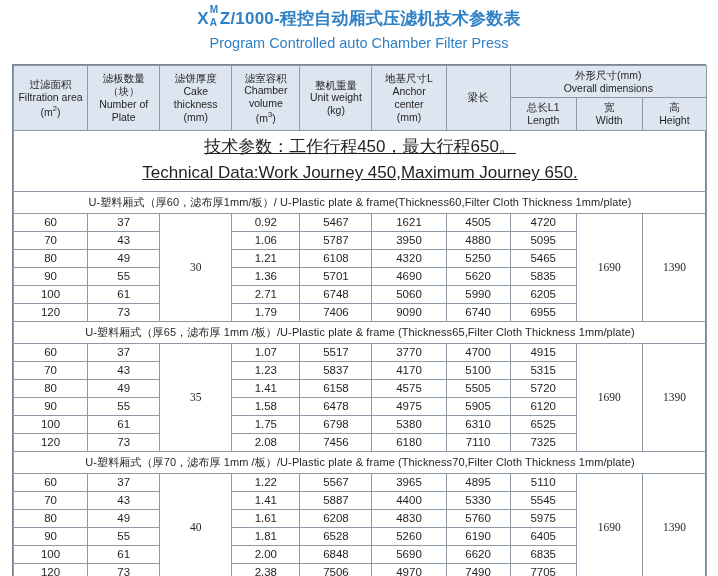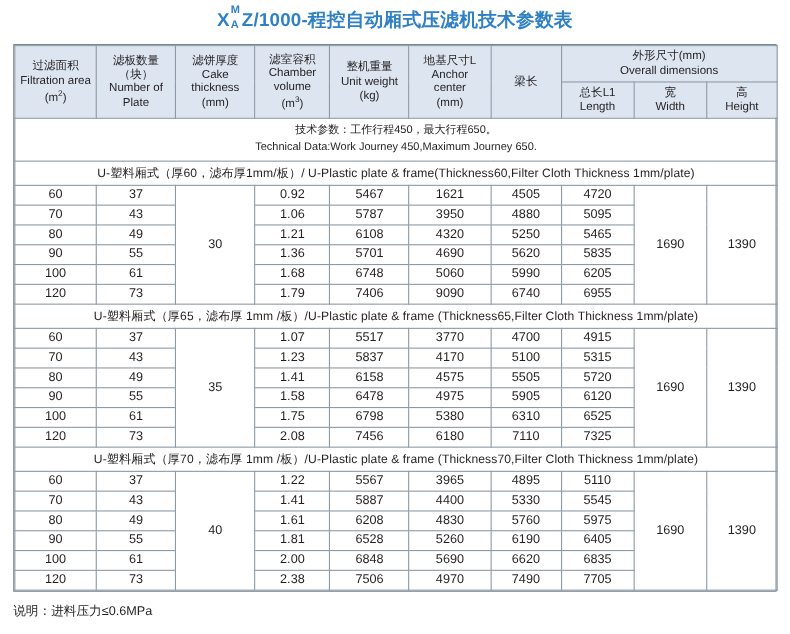--- a/index.html
+++ b/index.html
@@ -80,21 +80,22 @@
     vertical-align: middle;
     padding: 0;
     font-weight: normal;
     color: #231f20;
   }
 
   .techdata {
     text-align: right;
     padding: 3px 6px 4px 6px !important;
     line-height: 1.55;
-    font-size: 10px;
+    font-size: 17px;
+    text-decoration: underline;
   }
   .techdata .line-cn { white-space: nowrap; }
   .techdata .line-en { white-space: nowrap; }
 
   .section-band {
     font-size: 11px;
     padding: 3px 0 3px 0 !important;
     text-align: center !important;
     white-space: nowrap;
     letter-spacing: 0.1px;
@@ -109,39 +110,41 @@
   thead td .cn { display: block; }
   thead td .en { display: block; }
 
   tbody td.val {
     height: 17px;
     font-size: 11.5px;
     line-height: 17px;
   }
   td.merged {
     font-size: 11.5px;
+    font-family: Liberation Serif, serif;
   }
 
   sup.u { font-size: 7.5px; vertical-align: super; }
 
   
   .notes {
     margin: 9px 0 0 12px;
     font-size: 11.5px;
     line-height: 1.6;
   }
   .notes div { white-space: nowrap; }
 </style>
 </head>
 <body>
 
 <div class="title-area">
   <div class="title-cn">
     <span class="model-code"><span>X</span><span class="model-sub"><span class="sup">M</span><span class="sub">A</span></span><span>Z/1000-</span></span><span>程控自动厢式压滤机技术参数表</span>
   </div>
+  <div class="title-en">Program Controlled auto Chamber Filter Press</div>
 </div>
 
 <div class="table-wrap">
   <table class="spec">
     <colgroup>
       <col style="width:74px">
       <col style="width:72px">
       <col style="width:72px">
       <col style="width:68px">
       <col style="width:72px">
@@ -261,21 +264,21 @@
         <td class="val">55</td>
         <td class="val">1.36</td>
         <td class="val">5701</td>
         <td class="val">4690</td>
         <td class="val">5620</td>
         <td class="val">5835</td>
       </tr>
       <tr>
         <td class="val">100</td>
         <td class="val">61</td>
-        <td class="val">1.68</td>
+        <td class="val">2.71</td>
         <td class="val">6748</td>
         <td class="val">5060</td>
         <td class="val">5990</td>
         <td class="val">6205</td>
       </tr>
       <tr>
         <td class="val">120</td>
         <td class="val">73</td>
         <td class="val">1.79</td>
         <td class="val">7406</td>

